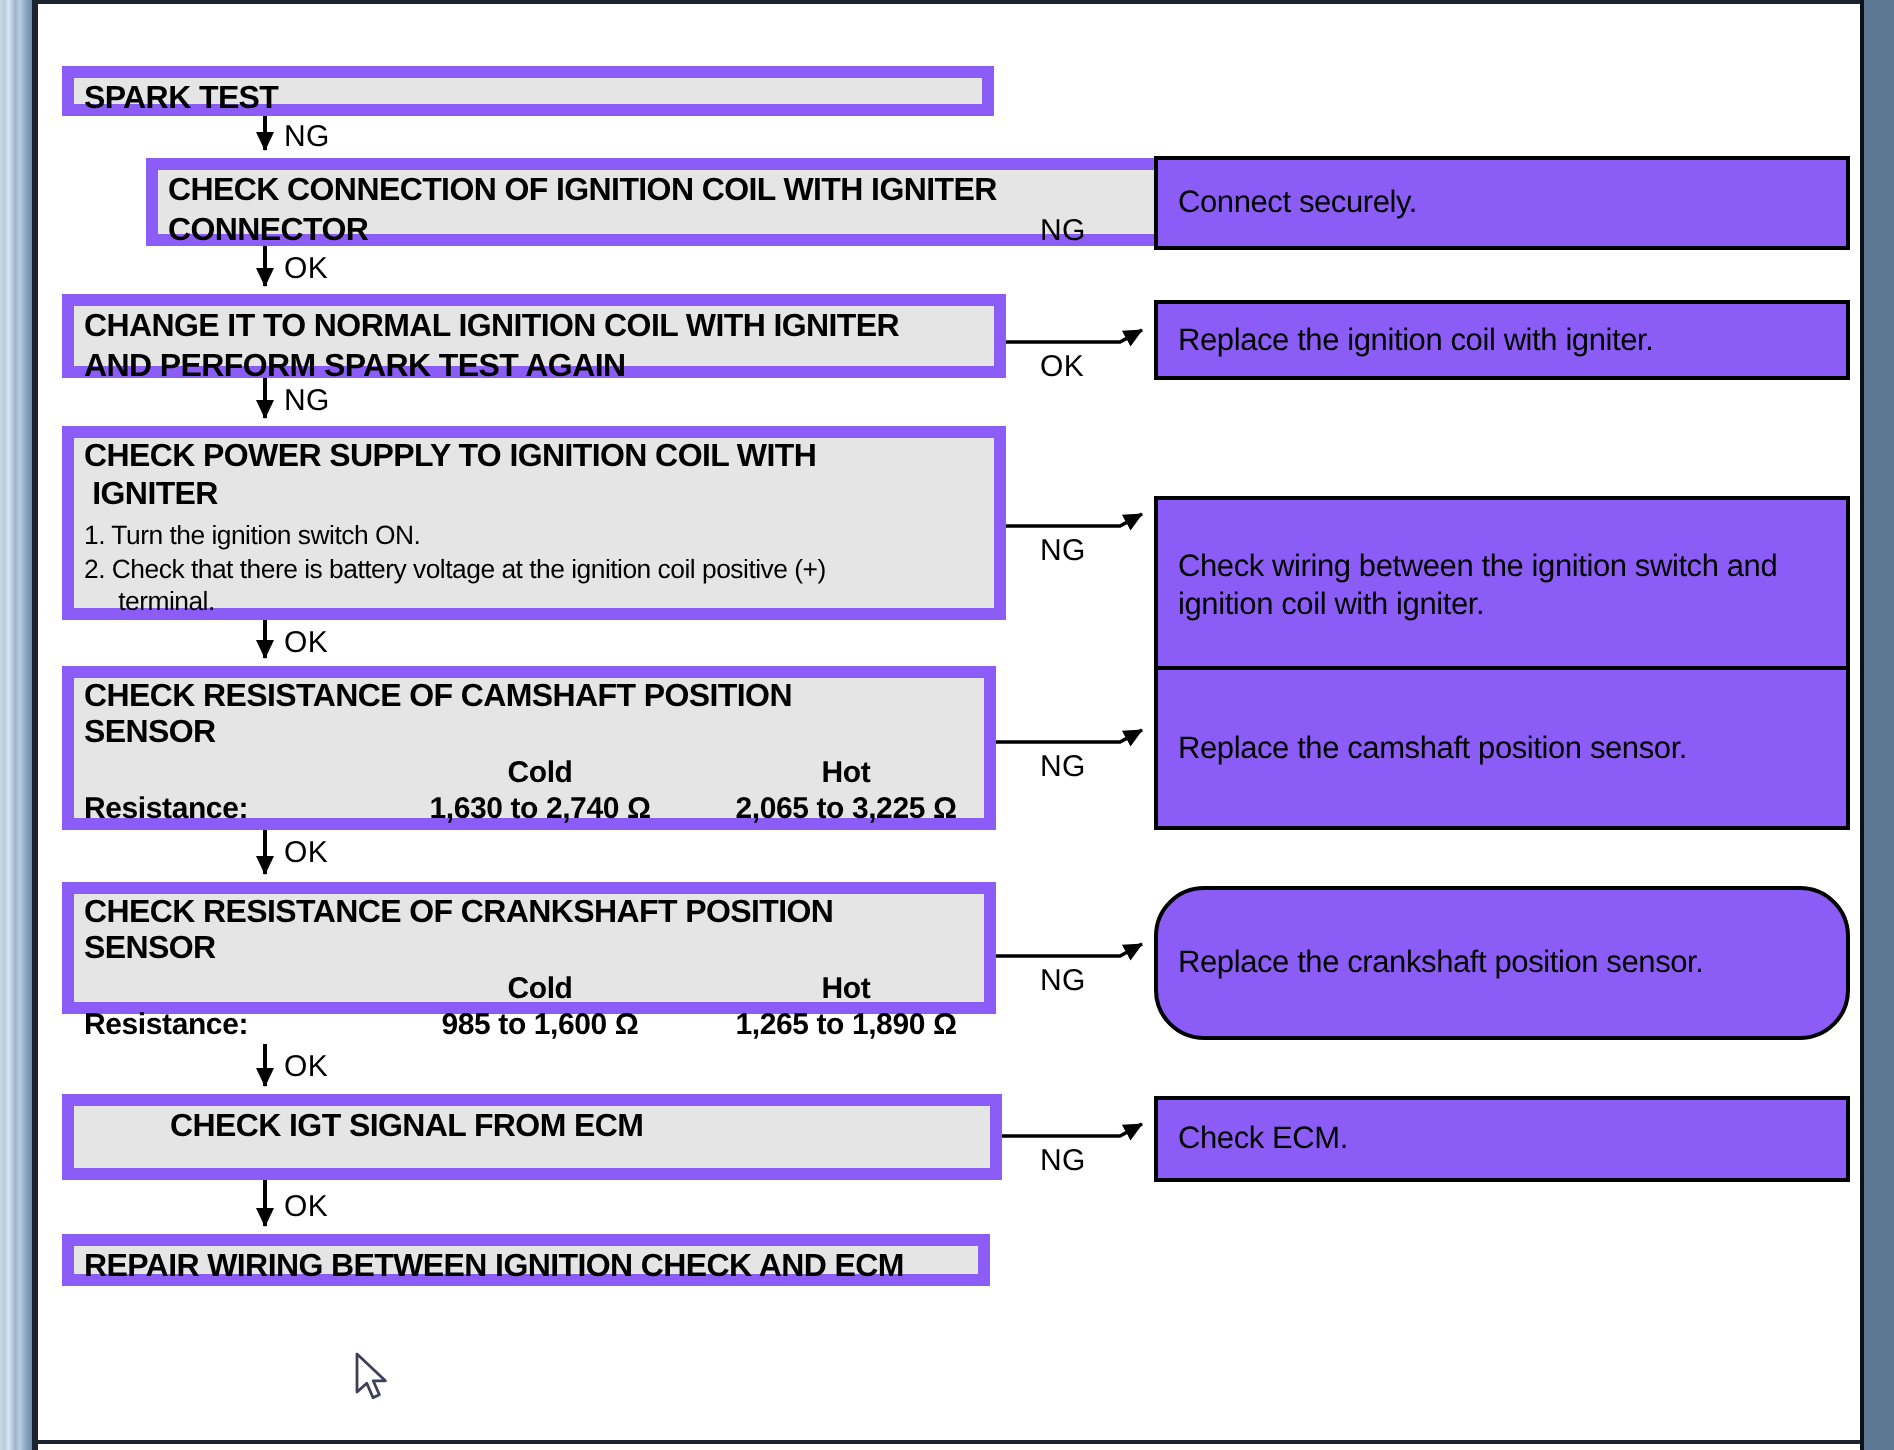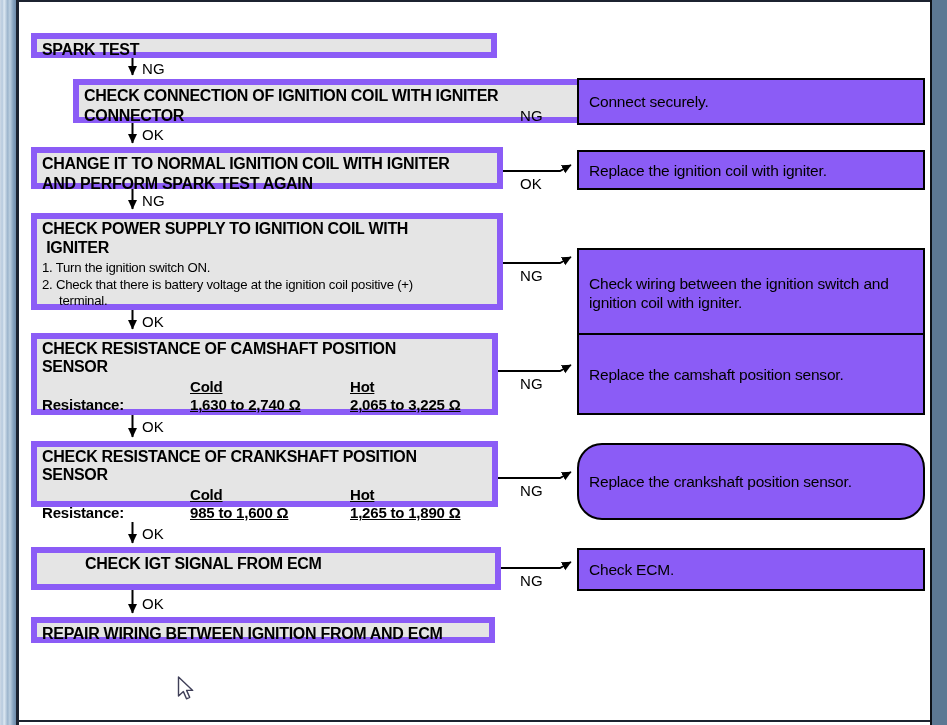--- a/index.html
+++ b/index.html
@@ -28,21 +28,21 @@
   .fbox .title{
     font-weight:bold;font-size:16px;line-height:20px;letter-spacing:-0.3px;white-space:pre;
   }
   .list-text{
     font-size:13.2px;line-height:16.5px;letter-spacing:-0.25px;white-space:pre;margin-top:3px;
   }
   .spec-grid{
     display:grid;grid-template-columns:148px 160px 146px;
     font-weight:bold;font-size:15px;line-height:18px;letter-spacing:-0.2px;margin-top:3px;
   }
-  .spec-grid .c{text-align:left;text-decoration:underline;}
+  .spec-grid .c{text-align:center;}
 
   .abox{
     position:absolute;background:#8b5cf6;border:2px solid #000;box-sizing:border-box;
     display:flex;align-items:center;padding-left:10px;
     font-size:15.5px;line-height:19px;letter-spacing:-0.2px;white-space:pre;
   }
   .flow-label{
     position:absolute;font-size:15px;letter-spacing:0.2px;
   }
   .overlay{position:absolute;left:0;top:0;pointer-events:none;}
@@ -128,21 +128,21 @@
     <span class="c">985 to 1,600 Ω</span>
     <span class="c">1,265 to 1,890 Ω</span>
   </div>
 </div>
 
 <div class="fbox" style="left:31px;top:547px;width:470px;height:43px;padding-left:48px;">
   <div class="title">CHECK IGT SIGNAL FROM ECM</div>
 </div>
 
 <div class="fbox" style="left:31px;top:617px;width:464px;height:26px;">
-  <div class="title">REPAIR WIRING BETWEEN IGNITION FROM AND ECM</div>
+  <div class="title">REPAIR WIRING BETWEEN IGNITION CHECK AND ECM</div>
 </div>
 
 <div class="flow-label" style="left:142px;top:60px;">NG</div>
 <div class="flow-label" style="left:142px;top:126px;">OK</div>
 <div class="flow-label" style="left:142px;top:192px;">NG</div>
 <div class="flow-label" style="left:142px;top:313px;">OK</div>
 <div class="flow-label" style="left:142px;top:418px;">OK</div>
 <div class="flow-label" style="left:142px;top:525px;">OK</div>
 <div class="flow-label" style="left:142px;top:595px;">OK</div>
 

